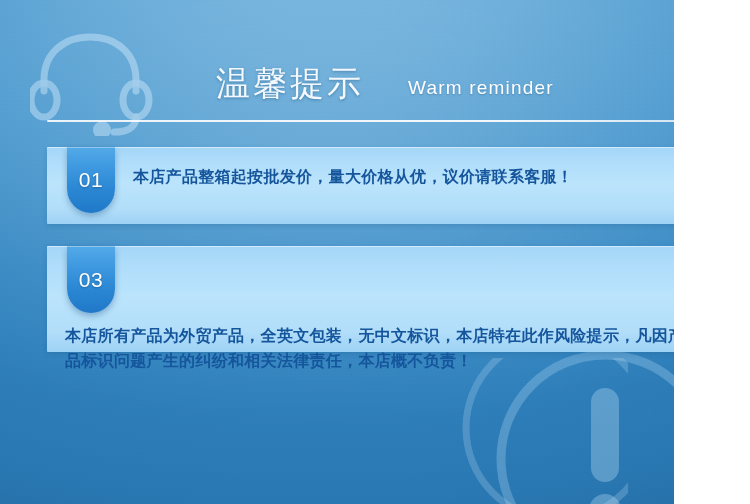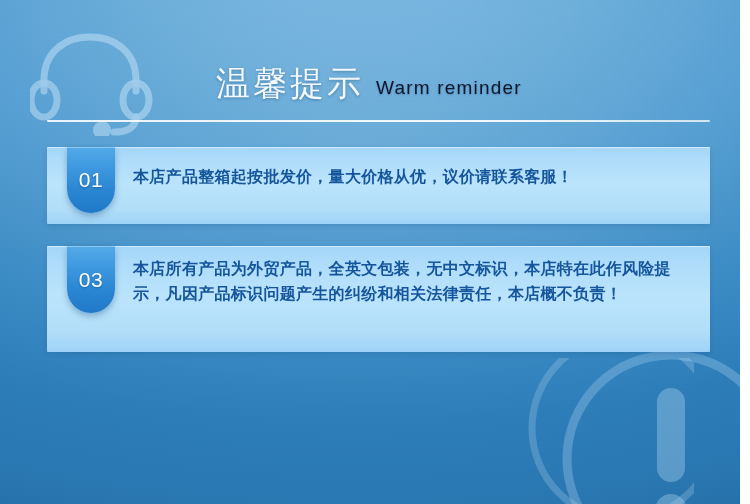--- a/index.html
+++ b/index.html
@@ -8,21 +8,21 @@
   }
   body {
     width: 750px;
     height: 504px;
     overflow: hidden;
     font-family: "Liberation Sans", "DejaVu Sans", sans-serif;
   }
 
   #poster {
     position: relative;
-    width: 740px;
+    width: 674px;
     height: 504px;
     overflow: hidden;
     background: #3f8fc9;
     text-decoration: underline;
   }
 
   
   .bg-base {
     position: absolute;
     inset: 0;
@@ -109,23 +109,24 @@
     color: #f2f8fd;
     font-weight: 400;
     text-shadow: 0 1px 3px rgba(22,70,115,0.45);
     font-family: "DejaVu Sans", "Liberation Sans", sans-serif;
   }
   .title-en {
     font-size: 19px;
     line-height: 22px;
     padding-bottom: 3px;
     letter-spacing: 1.2px;
-    color: #0f172a;
+    color: #ffffff;
     font-weight: 400;
     text-shadow: 0 1px 2px rgba(22,70,115,0.35);
+    margin-left: 32px;
   }
 
   .divider {
     position: absolute;
     left: 47px;
     top: 120px;
     width: 663px;
     height: 2px;
     background: linear-gradient(90deg,
       rgba(255,255,255,0.88) 0%,
@@ -155,21 +156,21 @@
       inset 0 1px 0 rgba(255,255,255,0.50);
     margin-bottom: 22px;
     display: flex;
     align-items: flex-start;
     overflow: visible;
   }
   .note:last-child { margin-bottom: 0; }
 
   .note-1 { height: 77px; }
   .note-2 { height: 82px; }
-  .note-3 { height: 106px; }
+  .note-3 { height: 106px; flex-direction: column; }
 
   .badge {
     position: relative;
     flex: 0 0 auto;
     width: 48px;
     margin-left: 20px;
     border-radius: 0 0 24px 24px;
     background: linear-gradient(180deg,
       #53aae8 0%,
       #3d97df 34%,

